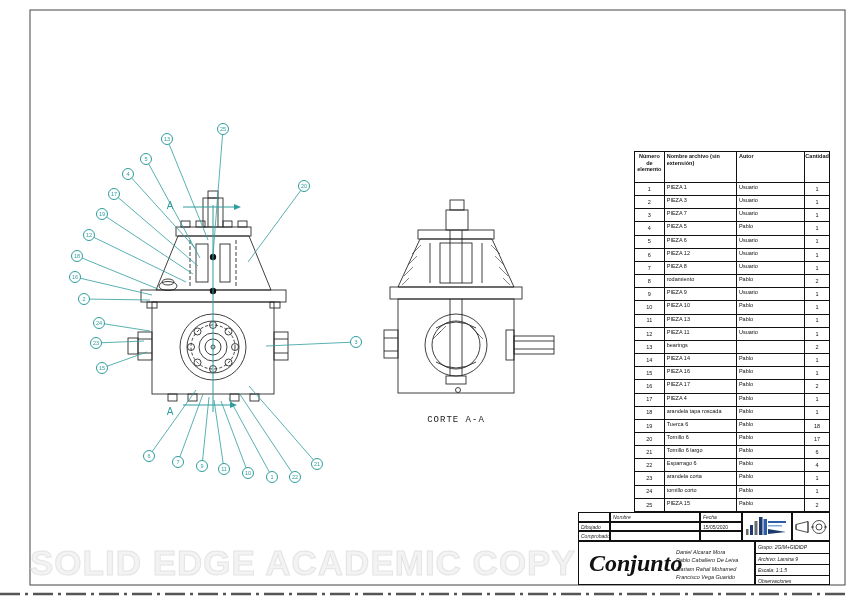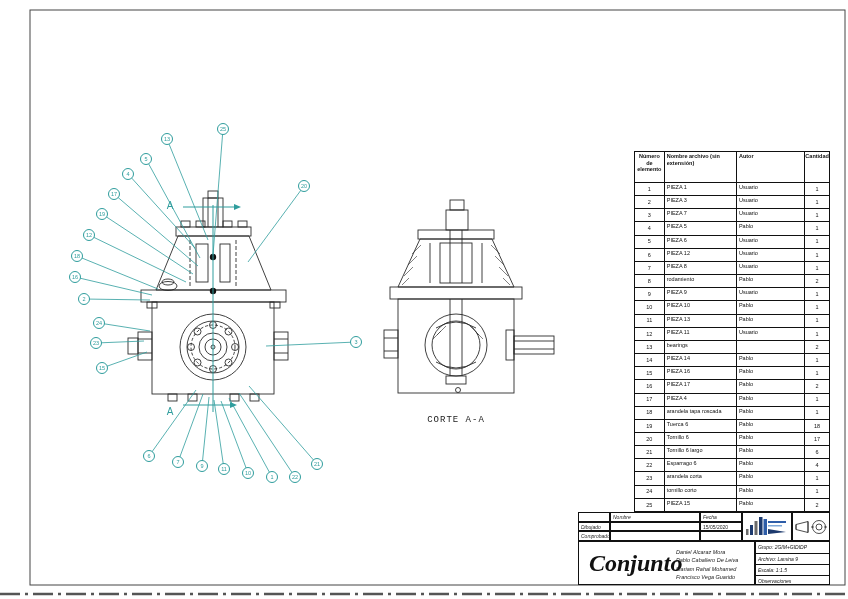--- a/index.html
+++ b/index.html
@@ -489,13 +489,14 @@
     <div>Francisco Vega Guarido</div>
   </div>
 
   <div class="tb" style="left:755px; top:541px; width:75px; height:44px;">
     <div class="tb-field">Grupo: 2GIM+GIDIDP</div>
     <div class="tb-field">Archivo: Lamina 9</div>
     <div class="tb-field">Escala: 1:1.5</div>
     <div class="tb-field">Observaciones</div>
   </div>
 
+  <div id="watermark">SOLID EDGE ACADEMIC COPY</div>
 </div>
 
 </body></html>

